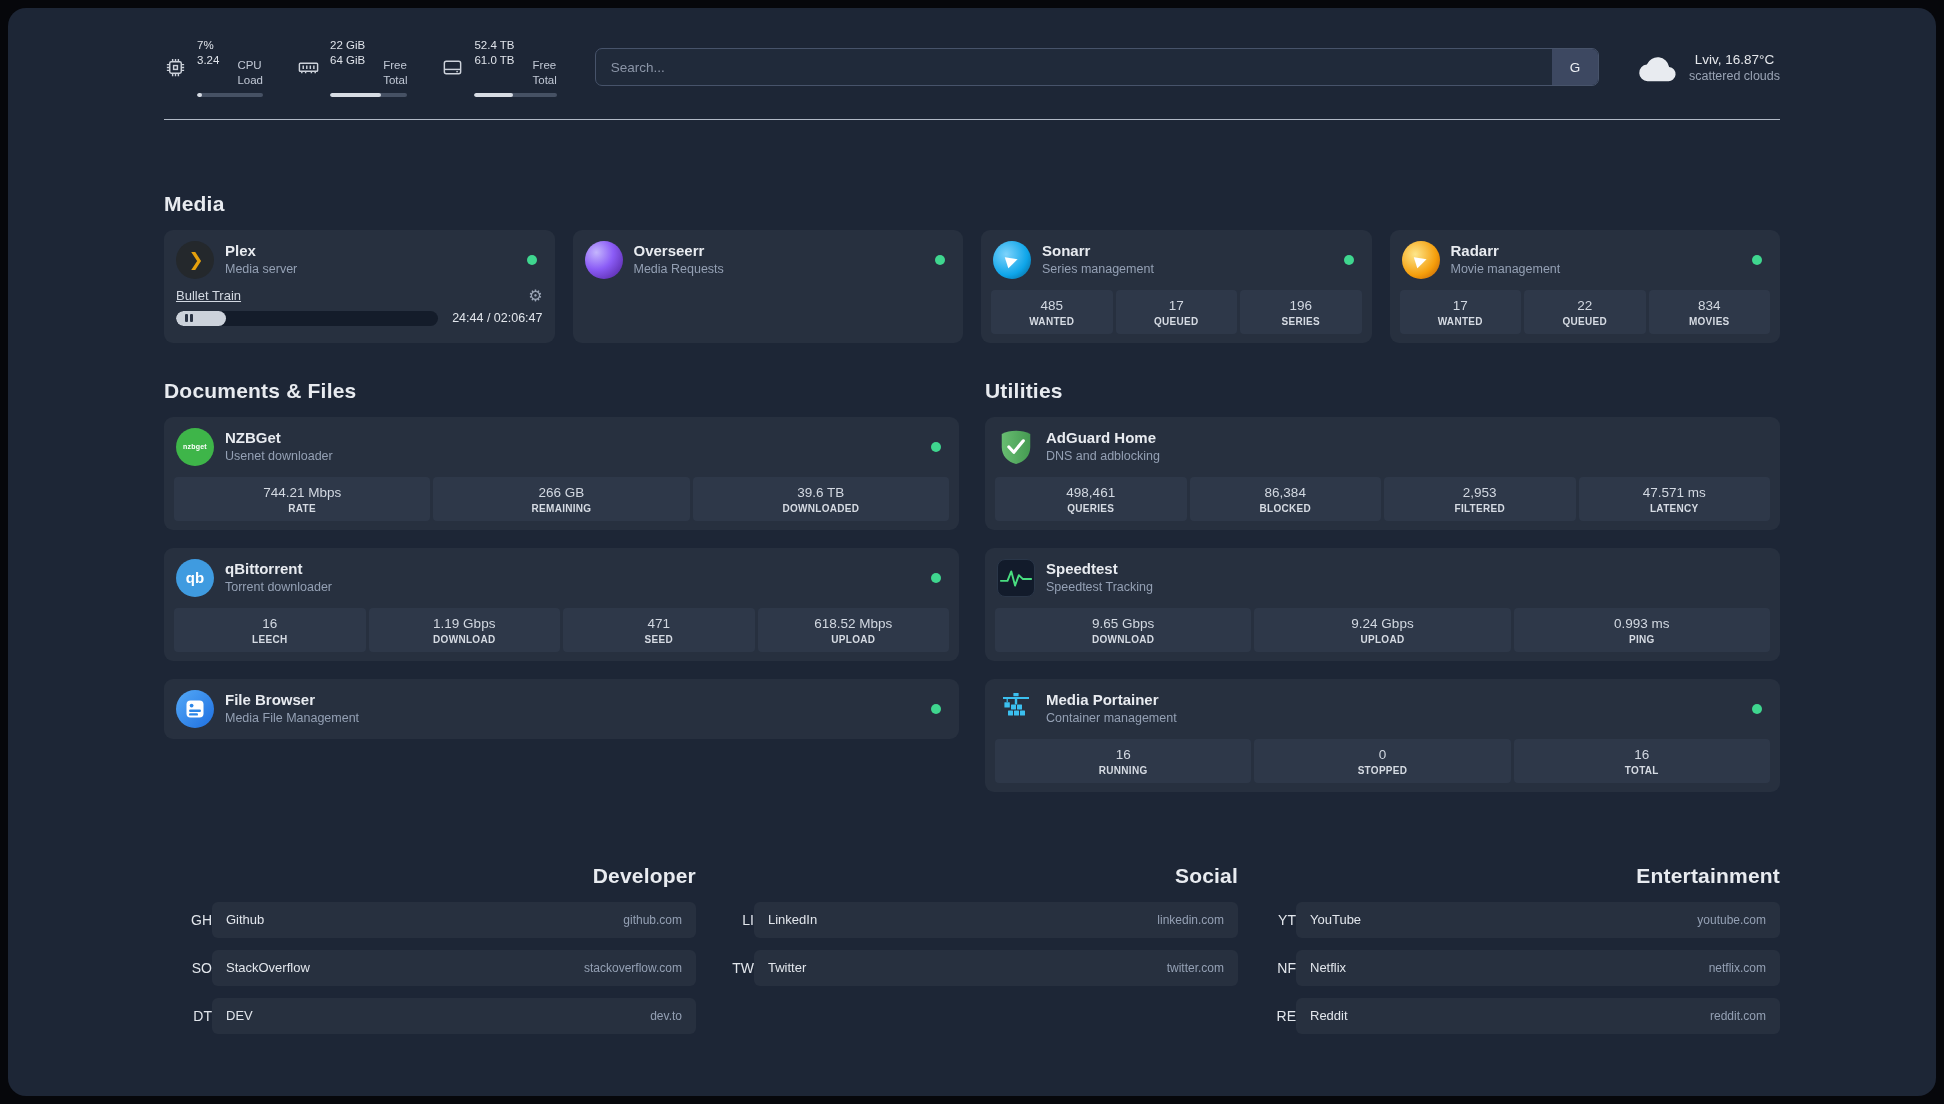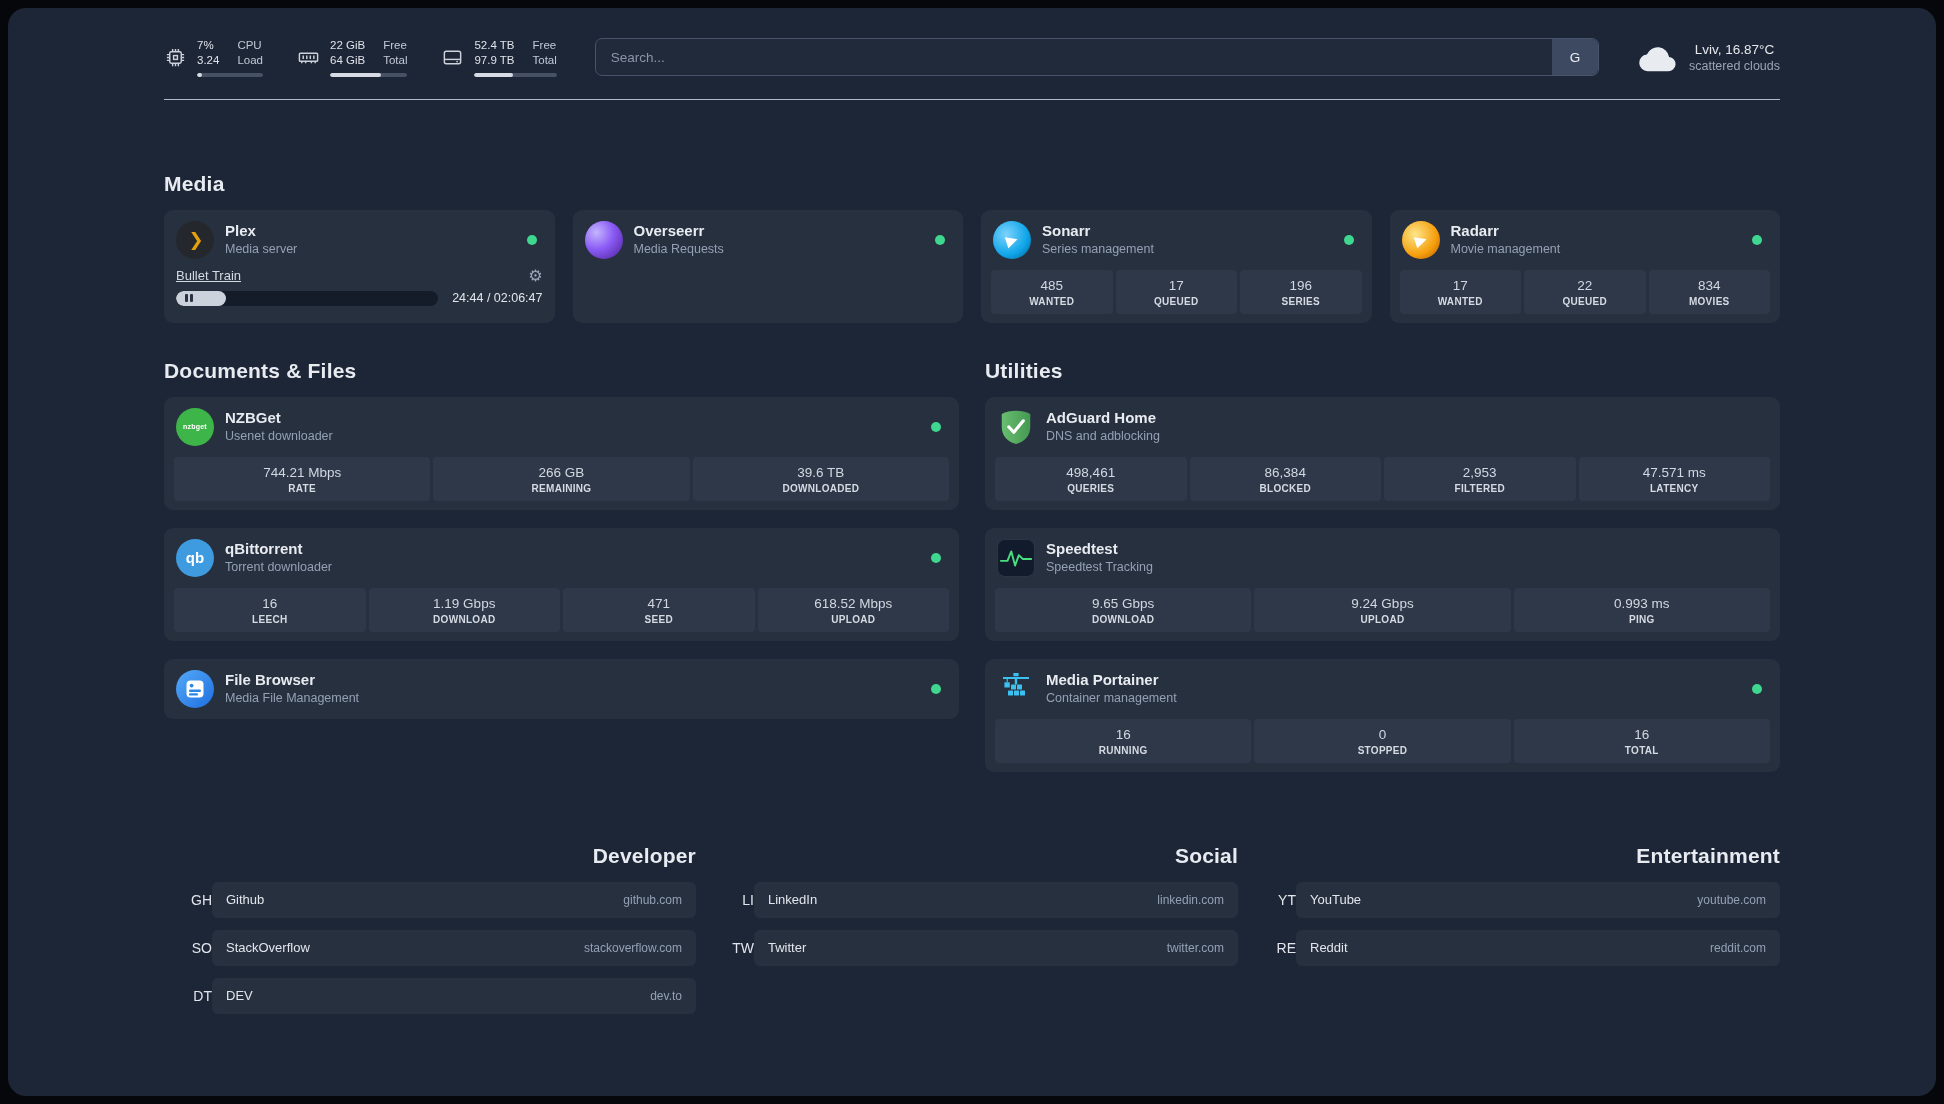--- a/index.html
+++ b/index.html
@@ -19,21 +19,21 @@
   .container { padding:0 156px; }
 
   
   .topbar { display:flex; align-items:center; margin-top:30px; }
   .resources { display:flex; gap:34px; align-items:center; }
   .resource { display:flex; gap:10px; align-items:center; }
   .res-icon { flex:none; opacity:.95; }
   .res-body { display:flex; flex-direction:column; }
   .res-text { display:flex; gap:18px; }
   .res-col { display:flex; flex-direction:column; font-size:11.5px; line-height:1.3; color:#dfe3ea; }
-  .res-col.labels { color:#c2c9d6; }
+  .res-col.labels { color:#c2c9d6;margin-top:20px; }
   .res-bar { margin-top:5px; height:4px; border-radius:2px; background:#465164; overflow:hidden; }
   .res-fill { height:100%; background:#d7dce4; border-radius:2px; }
 
   .searchbar {
     flex:1; display:flex; align-items:stretch; height:38px;
     margin:0 38px; background:#202a3a; border:1px solid #47536a;
     border-radius:7px; overflow:hidden;gap:16px;
   }
   .searchbar input {
     flex:1; background:transparent; border:none; outline:none;
@@ -185,21 +185,21 @@
         <div class="resource">
           <svg class="res-icon" viewBox="0 0 24 24" width="23" height="23" fill="none" stroke="#d7dce4" stroke-width="1.5">
             <rect x="3.5" y="5.5" width="17" height="13" rx="2"></rect>
             <path d="M3.5 14h17"></path>
             <circle cx="16.8" cy="16.3" r="0.9" fill="#d7dce4" stroke="none"></circle>
           </svg>
           <div class="res-body">
             <div class="res-text">
               <div class="res-col">
                 <span>52.4 TB</span>
-                <span>97.9 TB</span>
+                <span>61.0 TB</span>
               </div>
               <div class="res-col labels">
                 <span>Free</span>
                 <span>Total</span>
               </div>
             </div>
             <div class="res-bar">
               <div class="res-fill" style="width: 47%;"></div>
             </div>
           </div>
@@ -578,20 +578,27 @@
         <h2 class="section-title">Entertainment</h2>
         <div class="bm-rows">
           <div class="bm-row">
             <span class="bm-abbr">YT</span>
             <div class="bm-card">
               <span class="bm-name">YouTube</span>
               <span class="bm-domain">youtube.com</span>
             </div>
           </div>
           <div class="bm-row">
+            <span class="bm-abbr">NF</span>
+            <div class="bm-card">
+              <span class="bm-name">Netflix</span>
+              <span class="bm-domain">netflix.com</span>
+            </div>
+          </div>
+          <div class="bm-row">
             <span class="bm-abbr">RE</span>
             <div class="bm-card">
               <span class="bm-name">Reddit</span>
               <span class="bm-domain">reddit.com</span>
             </div>
           </div>
         </div>
       </section>
     </div>
 

